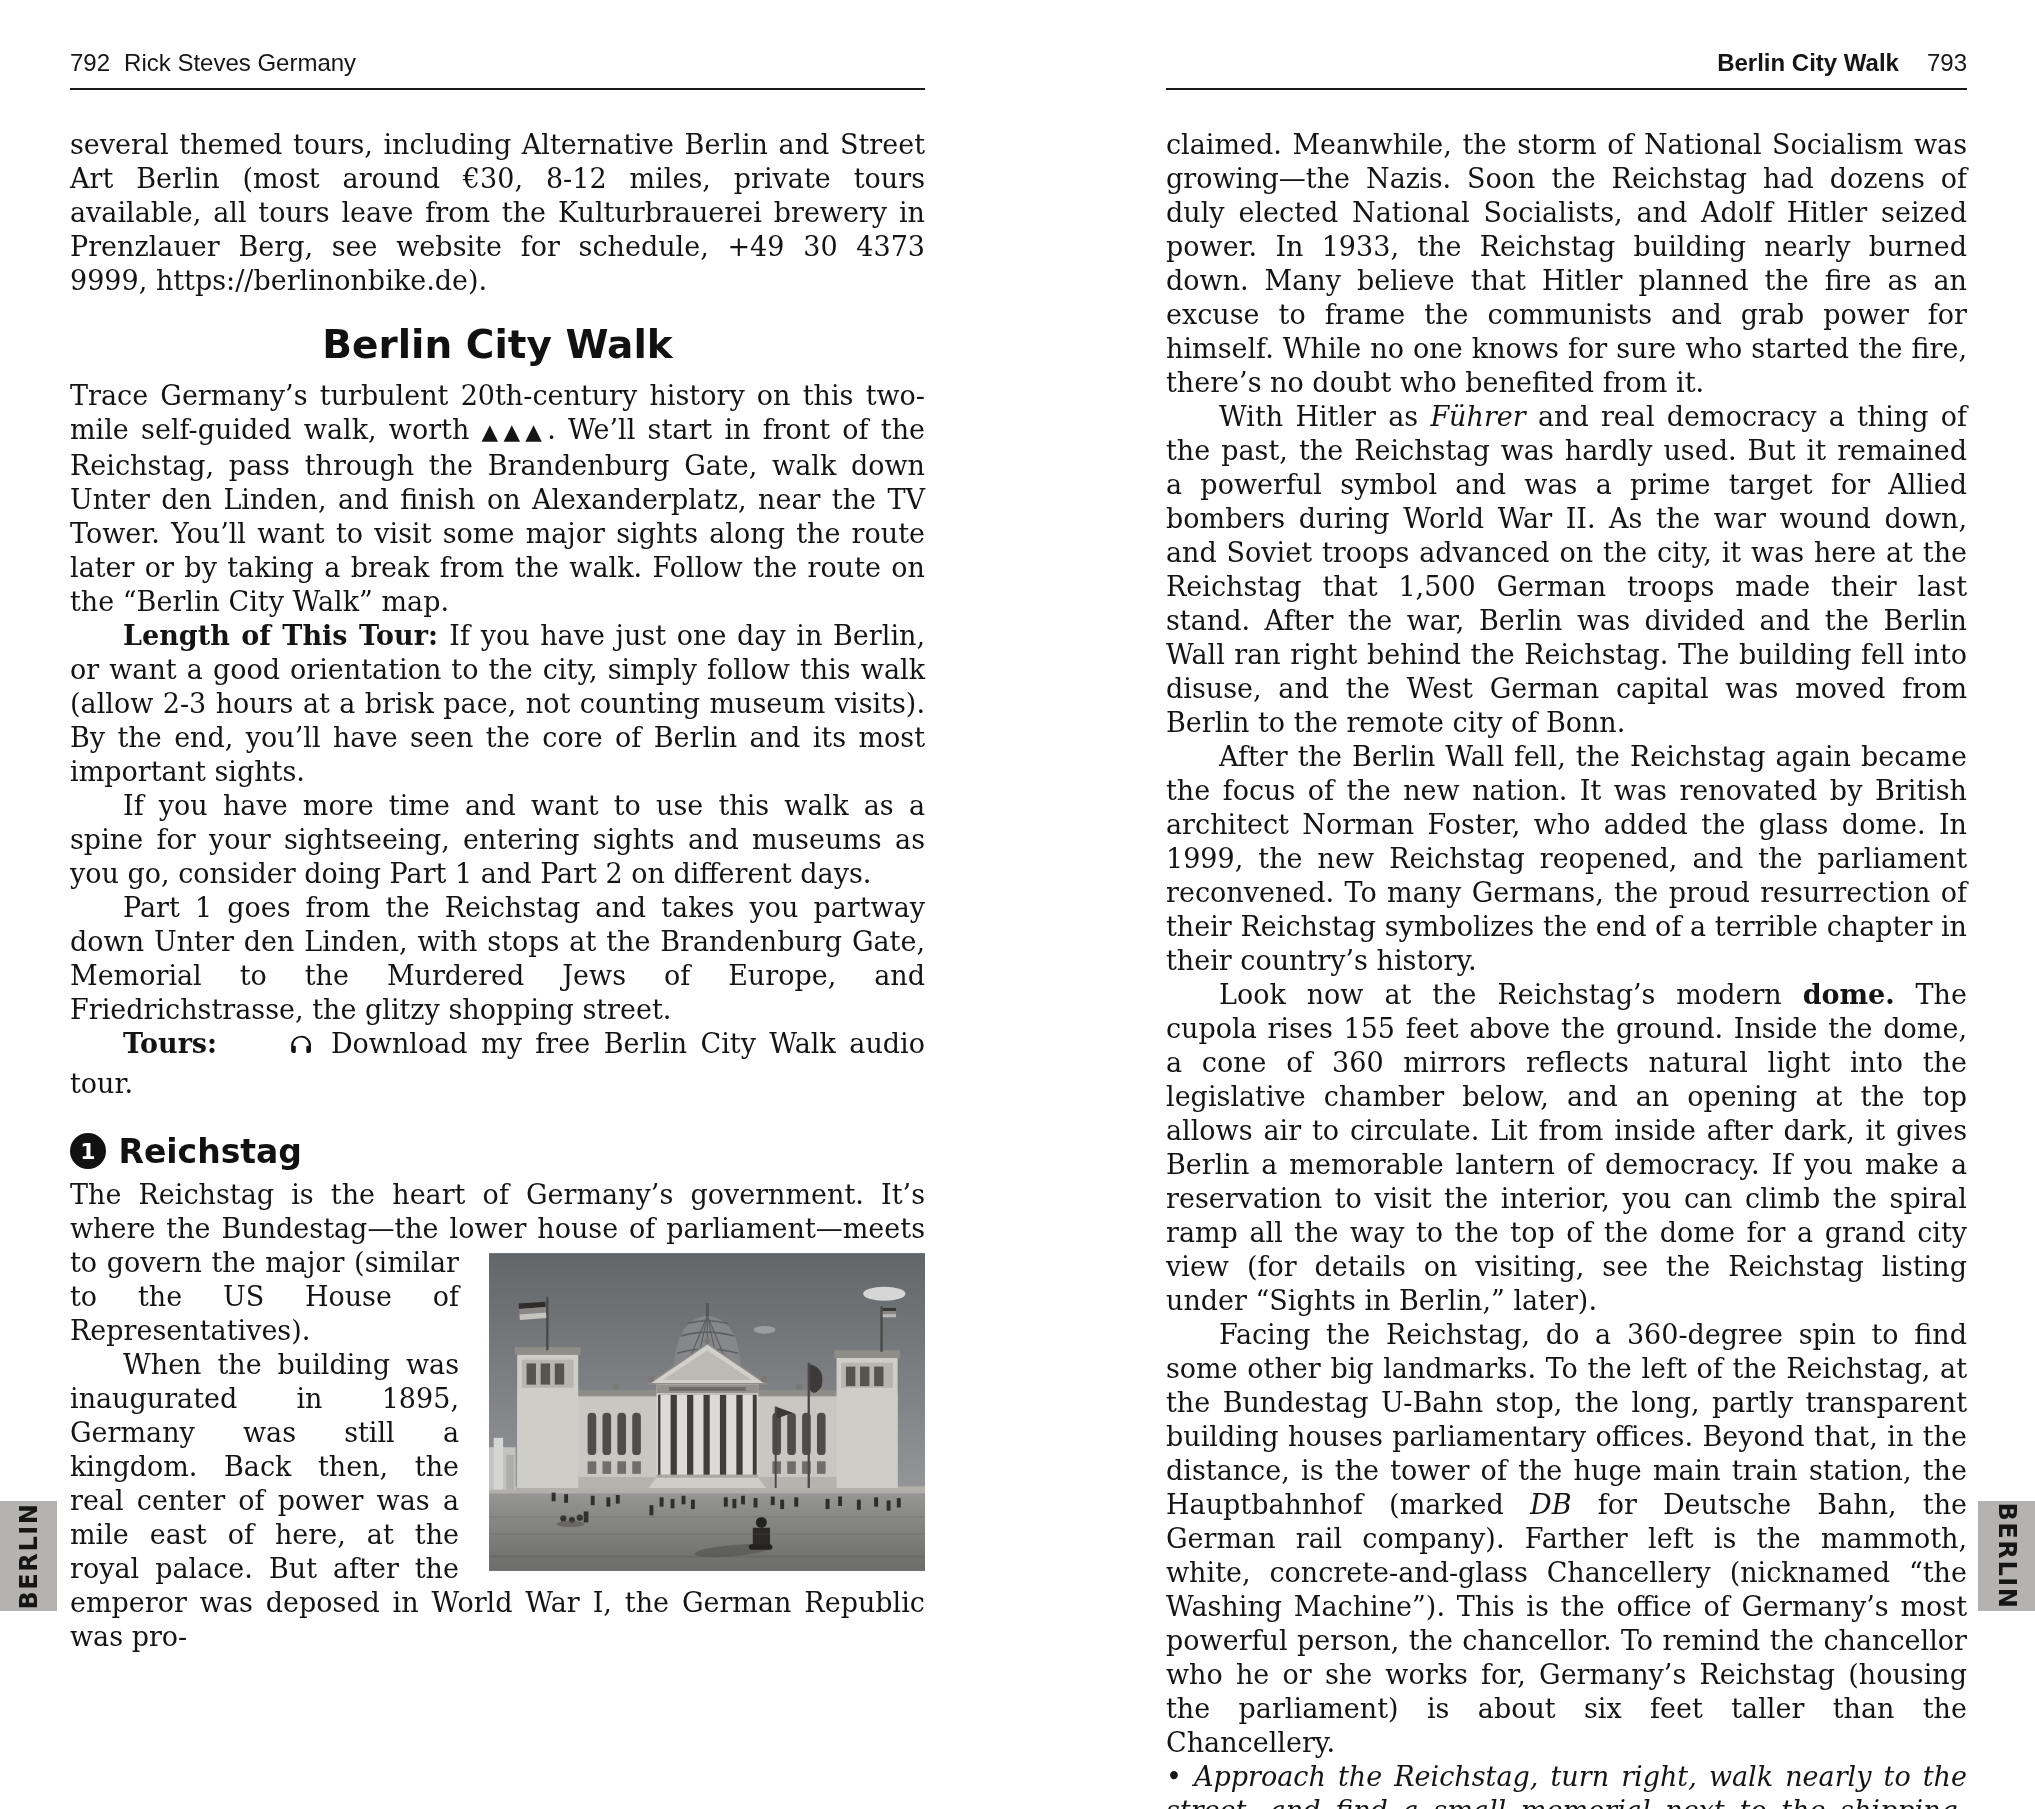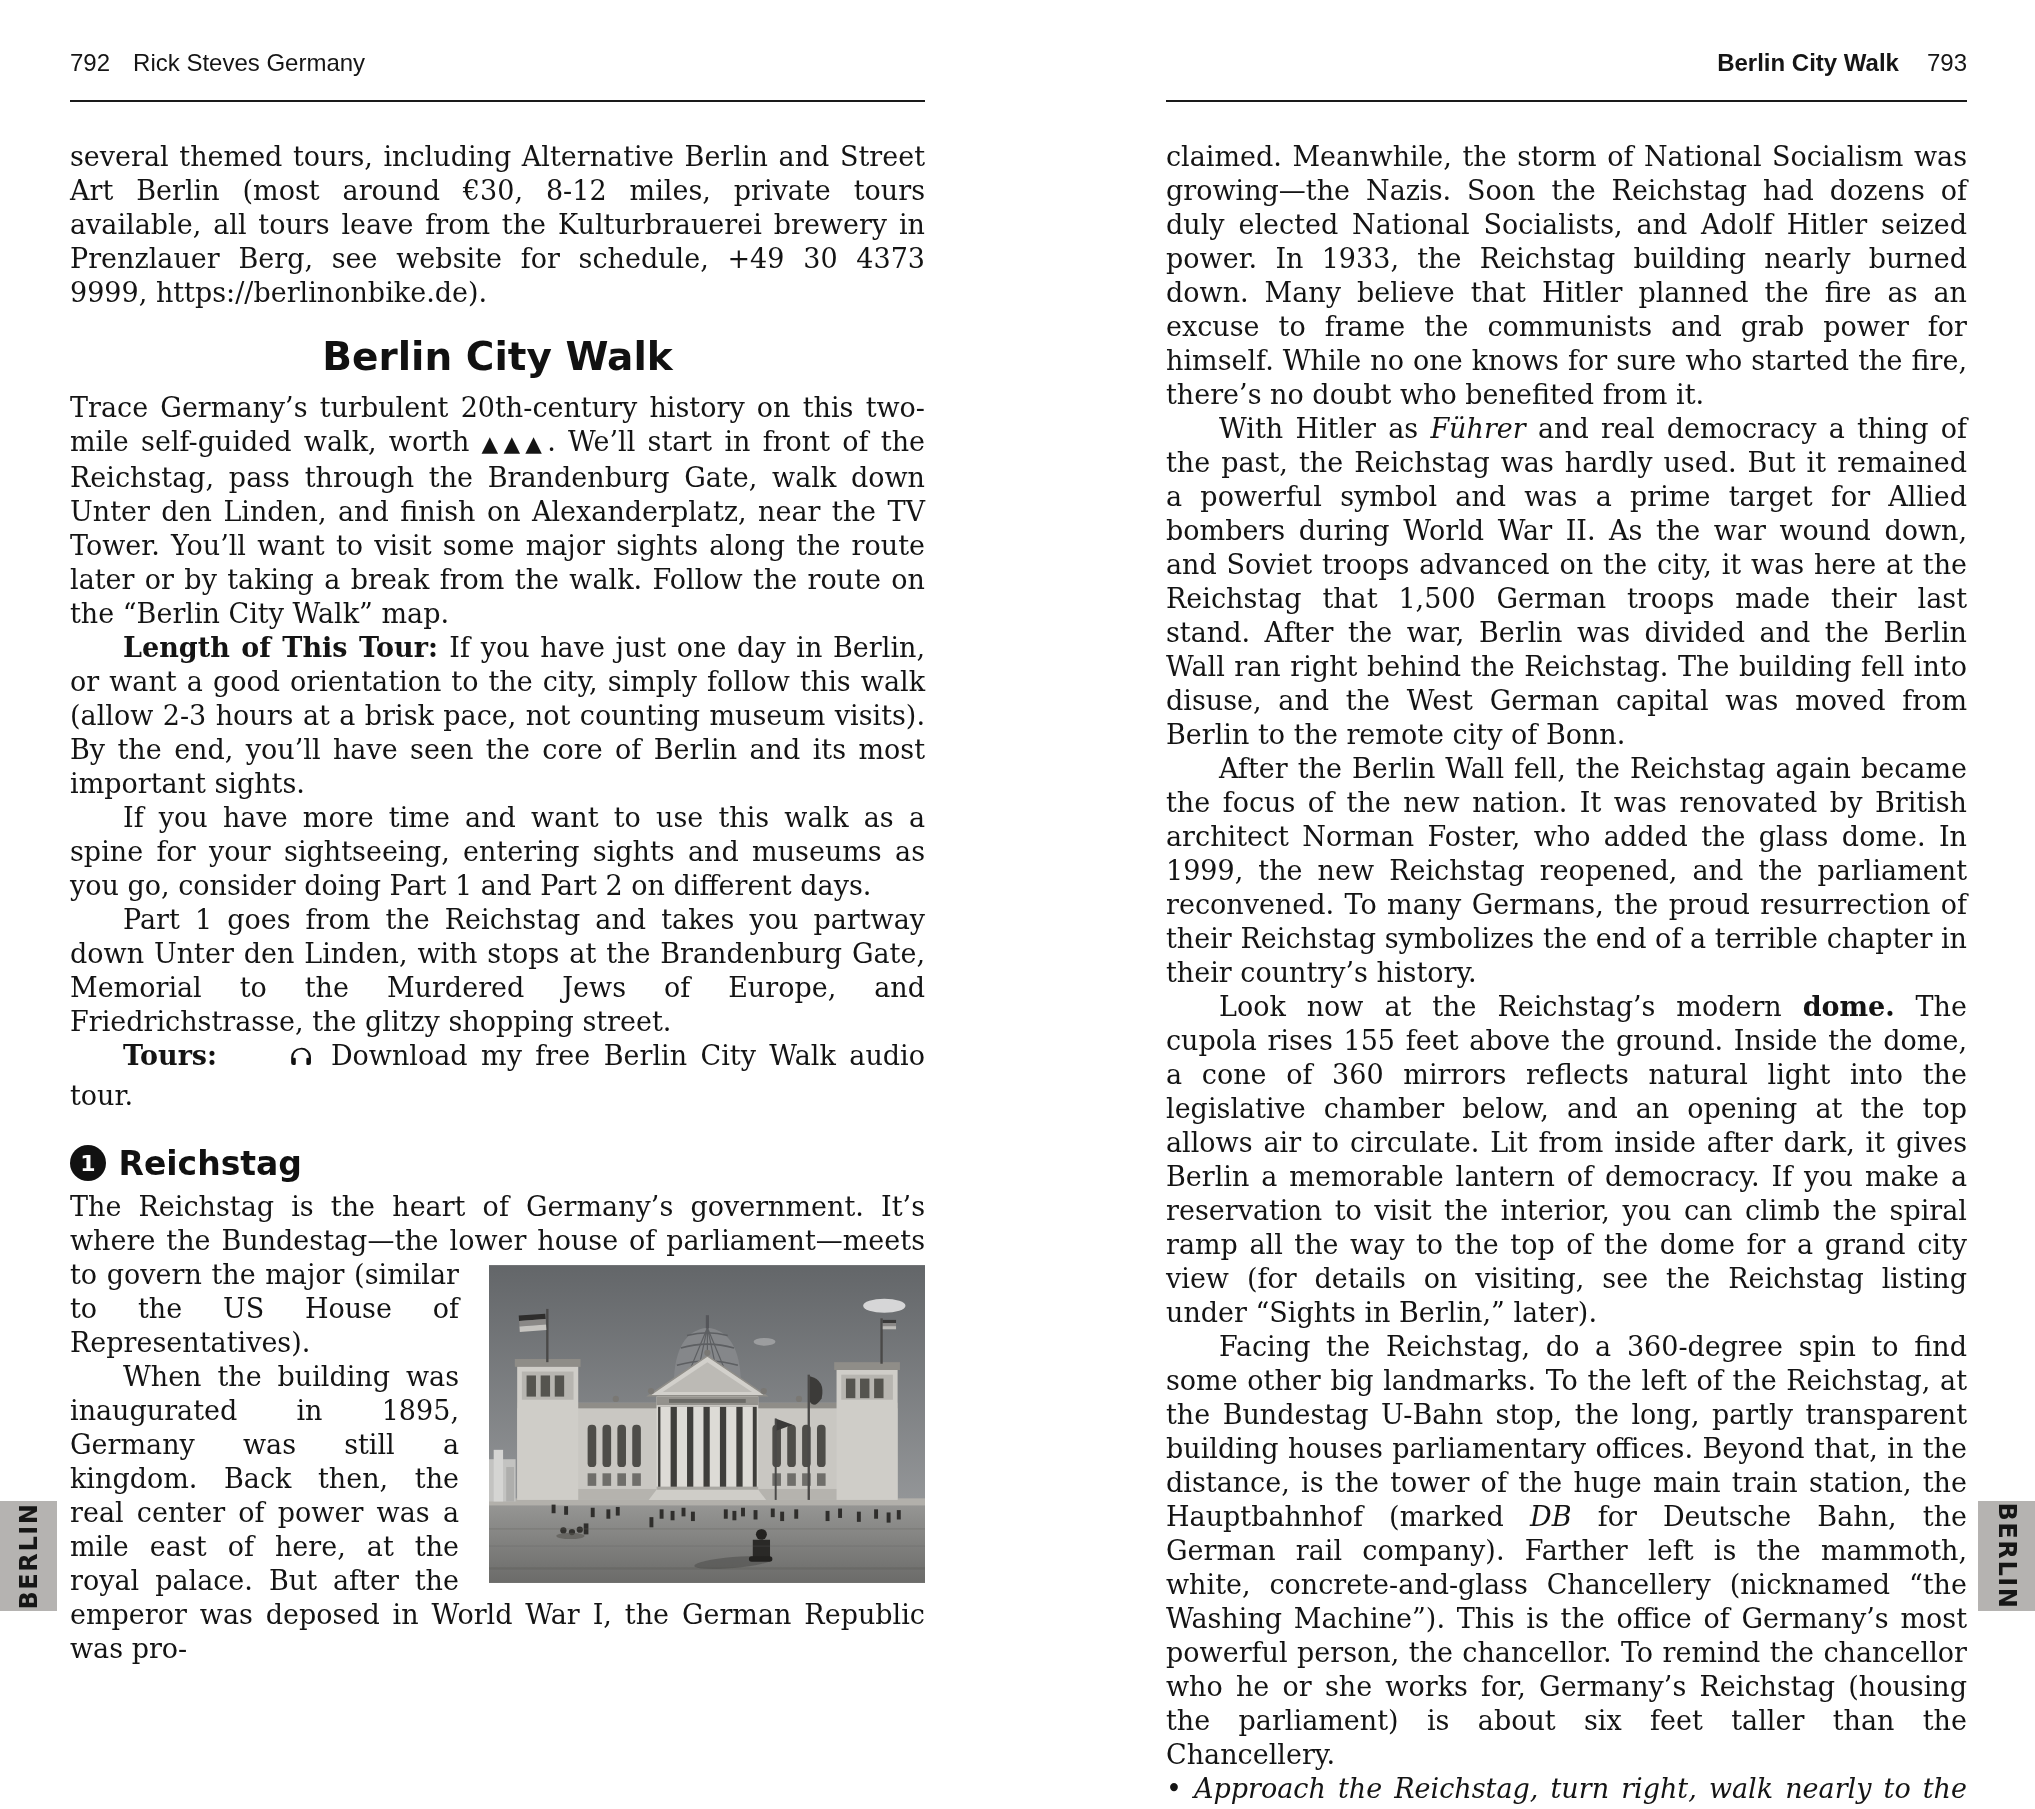--- a/index.html
+++ b/index.html
@@ -7,25 +7,25 @@
     width:2035px;height:1809px;position:relative;background:#ffffff;
     font-family:"DejaVu Serif", serif;color:#141414;overflow:hidden;
   }
   .page{position:absolute;top:49px;}
   .page-left{left:70px;width:855px;}
   .page-right{left:1166px;width:801px;}
   .pg-header{
     display:flex;align-items:baseline;
     font-family:"Liberation Sans", sans-serif;font-size:24px;
     letter-spacing:0px;color:#151515;
-    padding-bottom:23px;border-bottom:2.3px solid #1a1a1a;
+    padding-bottom:11px;border-bottom:2.3px solid #1a1a1a;
   }
   .pg-header .num{font-weight:normal;}
   .pg-header.right-head{justify-content:flex-end;}
-  .pg-header .head-title-left{margin-left:23px;text-align:center;}
+  .pg-header .head-title-left{margin-left:14px;text-align:center;}
   .pg-header .head-title-right{font-weight:bold;}
   .pg-header .num-right{margin-left:28px;}
   .content{margin-top:38px;}
   .para{
     margin:0;font-size:27px;line-height:34px;text-align:justify;
   }
   .para.indent{text-indent:53px;}
   .para.dir{font-style:italic;}
   .b{font-weight:bold;}
   .i{font-style:italic;}

